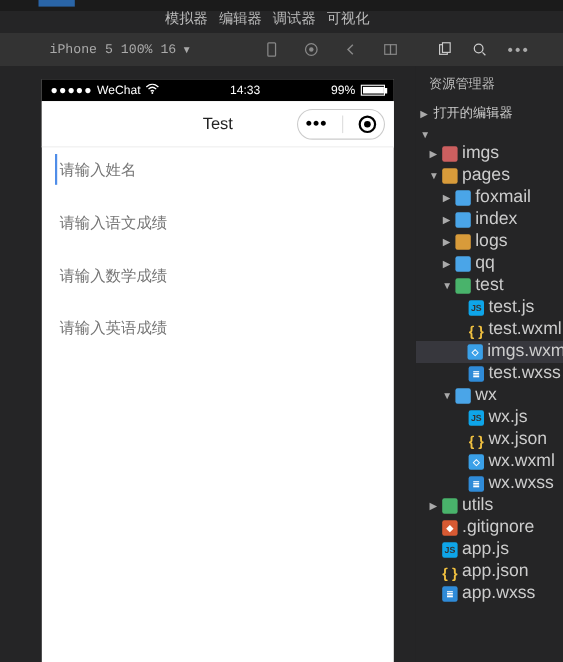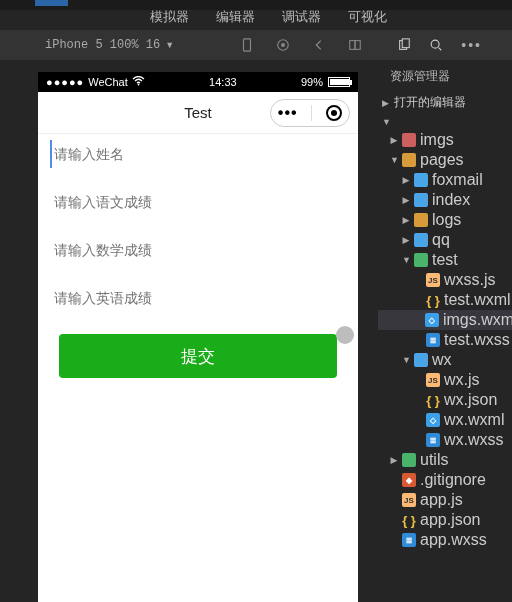--- a/index.html
+++ b/index.html
@@ -15,21 +15,21 @@
     position: absolute; top:0; left:0; width:100%; height:10px;
     background: #1b1b1b;
   }
   .top-avatar {
     position: absolute; top:0; left:35px; width:33px; height:6px;
     background: #2a65a7;
   }
   
   .top-menus {
     position: absolute; top:6px; left:150px; height:22px;
-    display:flex; gap:27px; align-items:center;
+    display:flex; gap:10px; align-items:center;
     font-size:13px; color:#bbb;
   }
   .top-menus span { cursor:pointer; }
   
   .toolbar {
     position: absolute; top:30px; left:0; width:512px; height:30px;
     background:#333333;
     display:flex; align-items:center;
     padding-left:45px;
     font-size:12px; color:#aaa;
@@ -138,21 +138,21 @@
   .fico {
     width:14px; height:14px; border-radius:2px;
     display:flex; align-items:center; justify-content:center;
     font-size:8px; font-weight:bold; color:#111;
     flex:0 0 14px;
   }
   .folder { background:#4aa5e8; }
   .folder-g { background:#49b36b; }
   .folder-o { background:#d89b3a; }
   .folder-r { background:#cc5f5f; }
-  .js { background:#fdba74; color:#333;}
+  .js { background:#0ea5e9; color:#333;}
   .json { color:#f0c040; background:transparent; font-size:13px;}
   .wxml { background:#3aa0e8; color:#fff;}
   .wxss { background:#2f8bd8; color:#fff;}
   .git { background:#d85a33; color:#fff;}
   .lbl { color:#ccc; font-size:16px;}
   .depth1 { padding-left:12px;}
   .depth2 { padding-left:24px;}
   .depth3 { padding-left:36px;}
 </style>
 </head>
@@ -228,24 +228,20 @@
       <span class="menu-dots">•••</span>
       <span class="divider"></span>
       <span class="target"></span>
     </div>
   </div>
   <div class="form">
     <input class="input" placeholder="请输入姓名" style="">
     <input class="input noborder" placeholder="请输入语文成绩" style="">
     <input class="input noborder" placeholder="请输入数学成绩" style="">
     <input class="input noborder" placeholder="请输入英语成绩" style="">
-    <div class="submit-wrap">
-      <button class="submit">提交</button>
-      <span class="knob"></span>
-    </div>
   </div>
 </div>
 
 <div class="sidebar">
   <div class="sb-title">资源管理器</div>
   <div class="sb-section">
     <span class="arrow">▶</span>
     <span>打开的编辑器</span>
   </div>
   <div class="sb-section bold">
@@ -283,21 +279,21 @@
         <span class="lbl">qq</span>
       </div>
     <div class="row depth2">
         <span class="arrow">▼</span>
         <span class="fico folder-g"></span>
         <span class="lbl">test</span>
       </div>
     <div class="row depth3">
         <span class="arrow blank">▶</span>
         <span class="fico js">JS</span>
-        <span class="lbl">wxss.js</span>
+        <span class="lbl">test.js</span>
       </div>
     <div class="row depth3">
         <span class="arrow blank">▶</span>
         <span class="fico json">{ }</span>
         <span class="lbl">test.wxml</span>
       </div>
     <div class="row depth3 sel">
         <span class="arrow blank">▶</span>
         <span class="fico wxml">◇</span>
         <span class="lbl">imgs.wxml</span>

